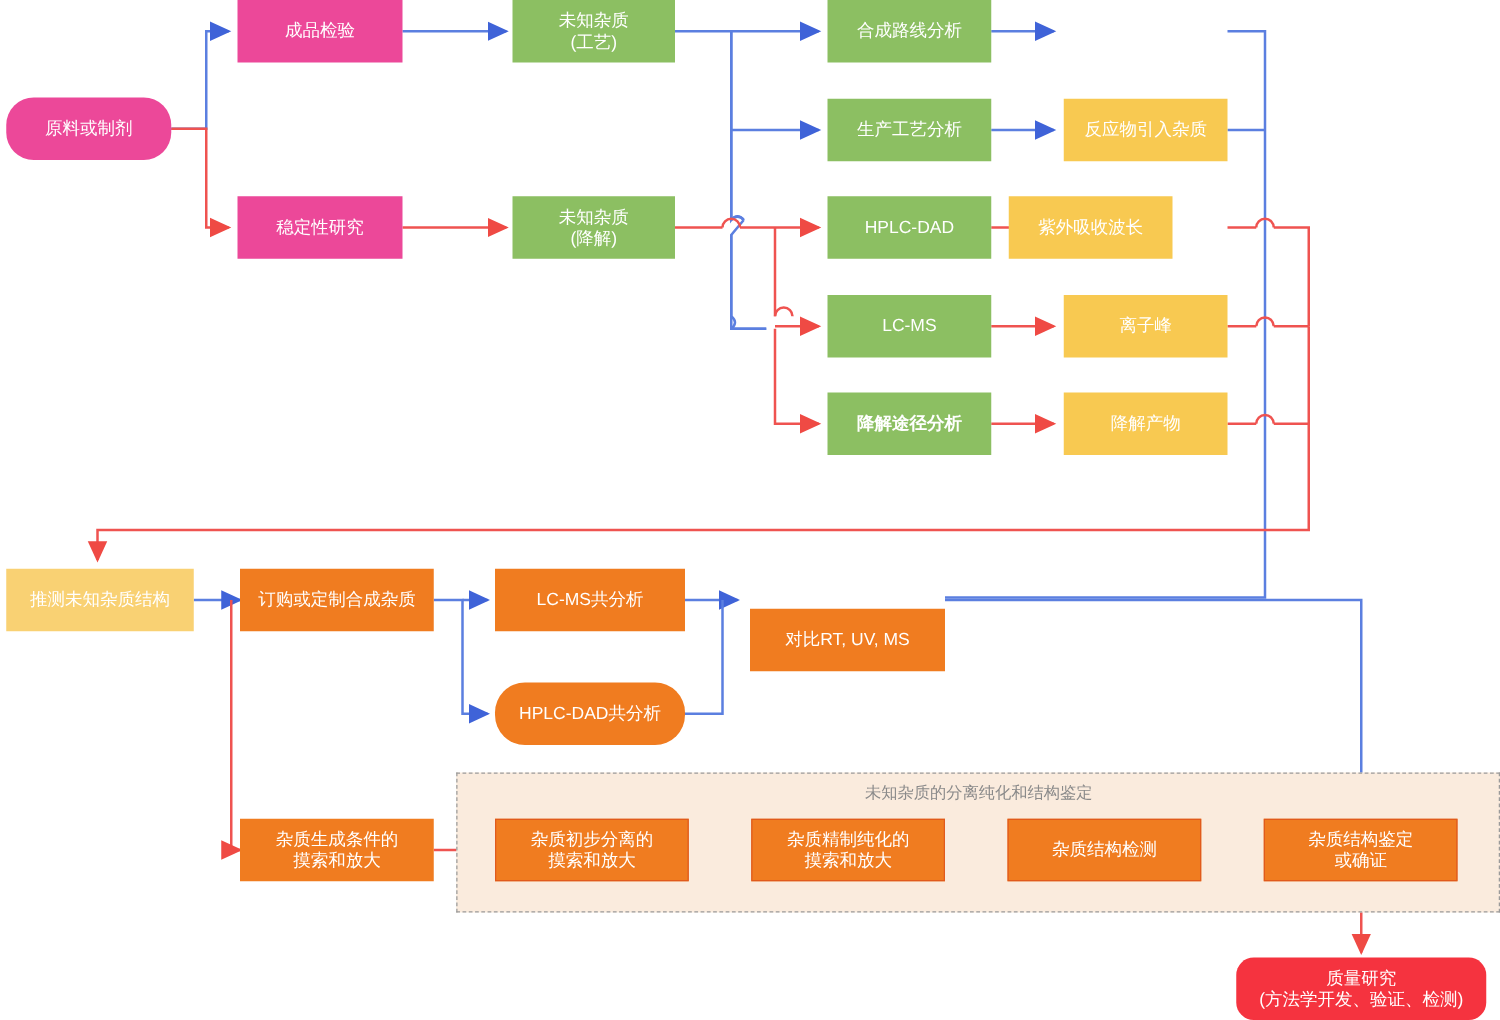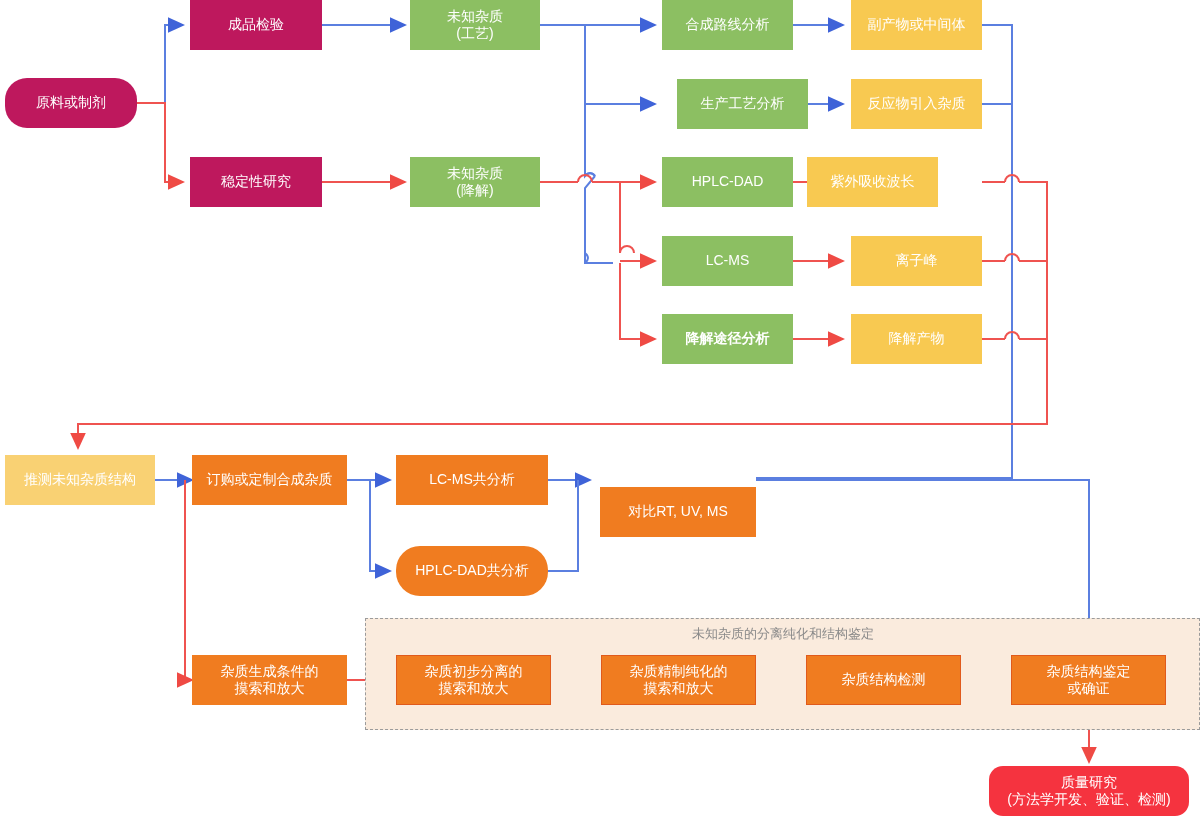--- a/index.html
+++ b/index.html
@@ -11,21 +11,21 @@
   .node{
     position:absolute;
     display:flex;align-items:center;justify-content:center;
     text-align:center;
     color:#ffffff;
     font-size:14px;
     line-height:1.25;
     box-sizing:border-box;
     white-space:pre-line;
   }
-  .n-teal{background:#be185d;}
+  .n-teal{background:#ec4899;}
   .n-green{background:#8CBF62;}
   .n-yellow{background:#F8C951;}
   .n-lightyellow{background:#F9D173;}
   .n-orange{background:#F07C20;}
   .n-orange-b{background:#F07C20;border:1px solid #E05A1C;}
   .n-red{background:#F5333F;}
   .pill{border-radius:22px;}
   .pill-sm{border-radius:14px;}
 
   .group-box{
@@ -138,29 +138,28 @@
   <div class="node n-teal" style="left:190px;top:157px;width:132px;height:50px;">稳定性研究</div>
 
   <div class="node n-green" style="left:410px;top:0px;width:130px;height:50px;">未知杂质
 (工艺)</div>
 
   <div class="node n-green" style="left:410px;top:157px;width:130px;height:50px;">未知杂质
 (降解)</div>
 
   <div class="node n-green" style="left:662px;top:0px;width:131px;height:50px;">合成路线分析</div>
 
-  <div class="node n-green" style="left:662px;top:79px;width:131px;height:50px;margin-left:15px;">生产工艺分析</div>
+  <div class="node n-green" style="left:662px;top:79px;width:131px;height:50px;">生产工艺分析</div>
 
   <div class="node n-green" style="left:662px;top:157px;width:131px;height:50px;">HPLC-DAD</div>
 
   <div class="node n-green" style="left:662px;top:236px;width:131px;height:50px;">LC-MS</div>
 
   <div class="node n-green" style="left:662px;top:314px;width:131px;height:50px;font-weight:bold;">降解途径分析</div>
 
-  <div class="node n-yellow" style="left:851px;top:0px;width:131px;height:50px;">副产物或中间体</div>
 
   <div class="node n-yellow" style="left:851px;top:79px;width:131px;height:50px;">反应物引入杂质</div>
 
   <div class="node n-yellow" style="left:807px;top:157px;width:131px;height:50px;">紫外吸收波长</div>
 
   <div class="node n-yellow" style="left:851px;top:236px;width:131px;height:50px;">离子峰</div>
 
   <div class="node n-yellow" style="left:851px;top:314px;width:131px;height:50px;">降解产物</div>
 
   <div class="node n-lightyellow" style="left:5px;top:455px;width:150px;height:50px;">推测未知杂质结构</div>

